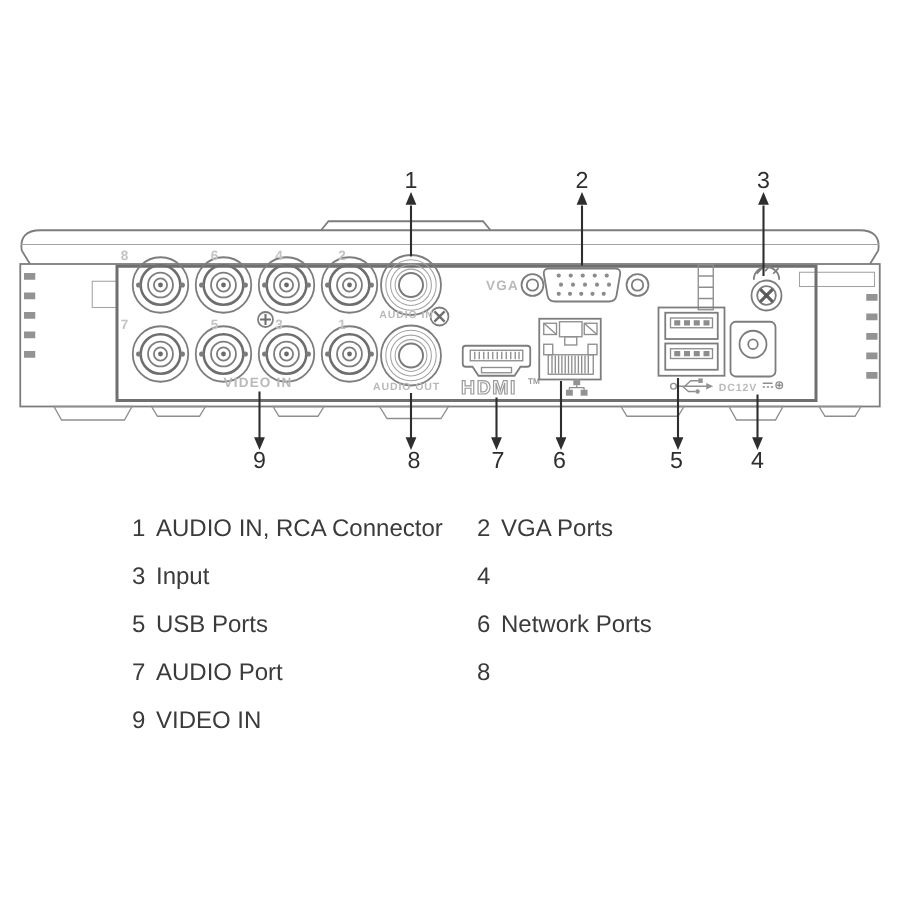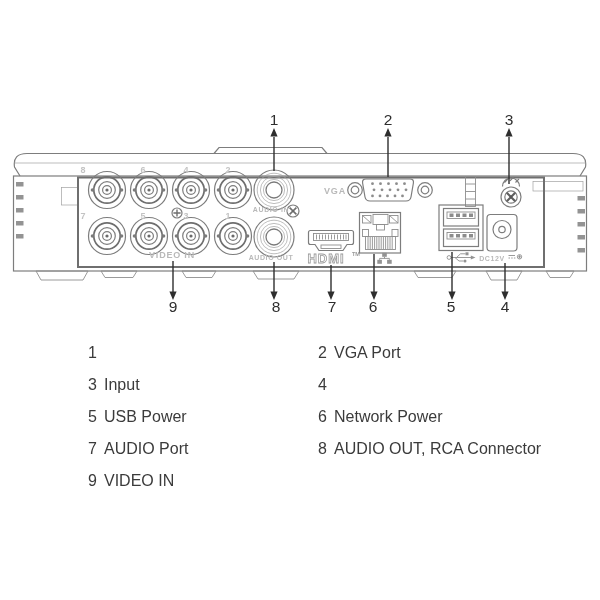--- a/index.html
+++ b/index.html
@@ -272,47 +272,47 @@
     <path class="arrow-head" d="M 452 300 L 448.4 291.5 L 455.6 291.5 Z"></path>
     <text x="505" y="312" class="callout-num" text-anchor="middle">4</text>
     <path class="arrow" d="M 505 263 L 505 292"></path>
     <path class="arrow-head" d="M 505 300 L 501.4 291.5 L 508.6 291.5 Z"></path>
   </g>
 </svg>
 
 <div class="legend">
   <div class="legend-item">
     <span class="legend-num">1</span>
+    <span class="legend-label">AUDIO IN, RCA Connector</span>
   </div>
   <div class="legend-item">
     <span class="legend-num">2</span>
-    <span class="legend-label">VGA Port</span>
+    <span class="legend-label">VGA Ports</span>
   </div>
   <div class="legend-item">
     <span class="legend-num">3</span>
     <span class="legend-label">Input</span>
   </div>
   <div class="legend-item">
     <span class="legend-num">4</span>
   </div>
   <div class="legend-item">
     <span class="legend-num">5</span>
-    <span class="legend-label">USB Power</span>
+    <span class="legend-label">USB Ports</span>
   </div>
   <div class="legend-item">
     <span class="legend-num">6</span>
-    <span class="legend-label">Network Power</span>
+    <span class="legend-label">Network Ports</span>
   </div>
   <div class="legend-item">
     <span class="legend-num">7</span>
     <span class="legend-label">AUDIO Port</span>
   </div>
   <div class="legend-item">
     <span class="legend-num">8</span>
-    <span class="legend-label">AUDIO OUT, RCA Connector</span>
   </div>
   <div class="legend-item">
     <span class="legend-num">9</span>
     <span class="legend-label">VIDEO IN</span>
   </div>
 </div>
 
 </div>
 
 </body></html>

